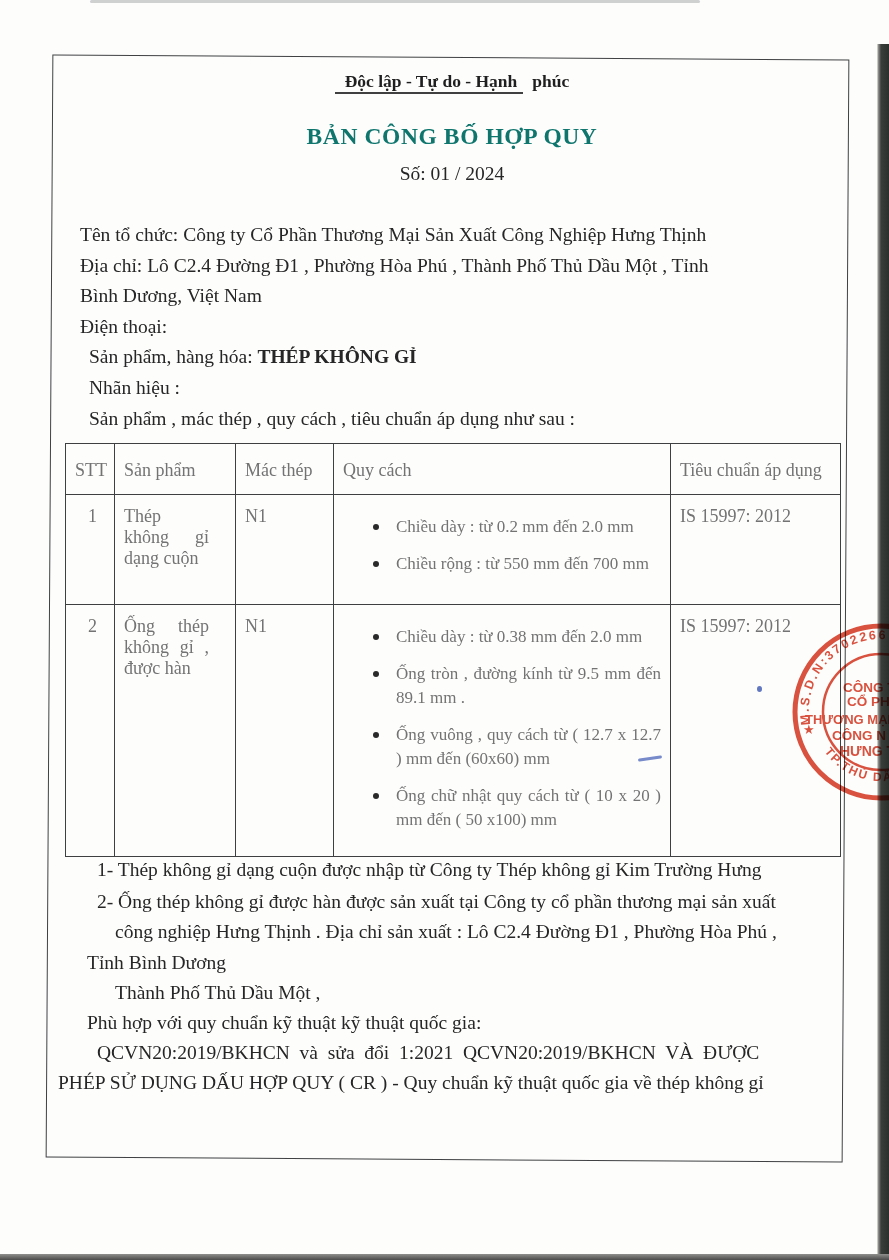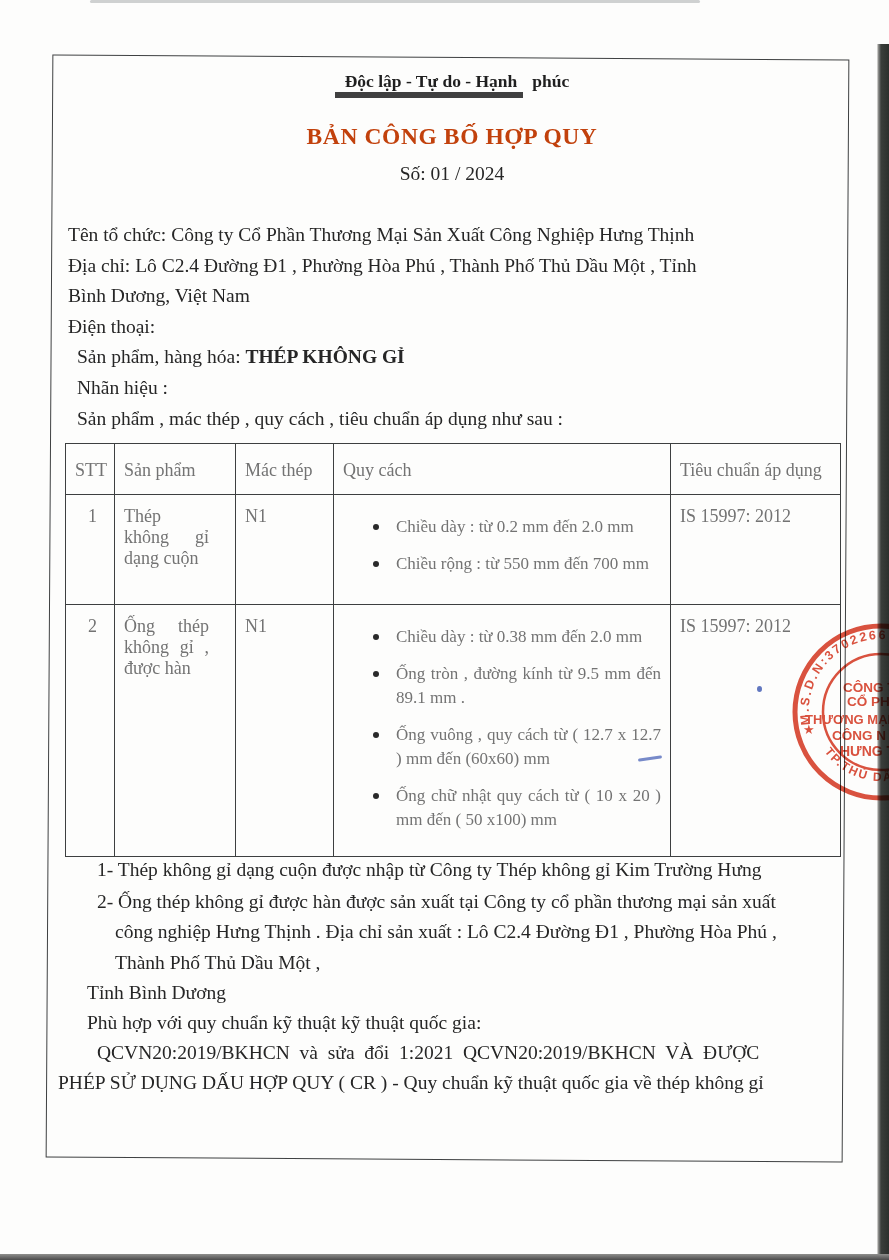--- a/index.html
+++ b/index.html
@@ -33,27 +33,27 @@
     position:absolute;left:49px;top:57px;width:795px;height:1101px;
     border:1.6px solid #3f4142;
     transform:rotate(0.35deg);
     transform-origin:center;
   }
 
   
   .header-block{position:absolute;left:55px;top:66px;width:794px;text-align:center;}
   .national-title{font-size:20px;font-weight:bold;color:#1f1f1f;letter-spacing:.3px;}
   .motto{margin-top:5px;font-size:17.5px;font-weight:bold;color:#1f1f1f;}
-  .motto .u{border-bottom:6px solid #404040;padding:0 6px 1px 10px;}
+  .motto .u{border-bottom:2px solid #404040;padding:0 6px 1px 10px;}
   .motto .tail{margin-left:9px;}
-  .doc-title{margin-top:31px;font-size:23.5px;font-weight:bold;color:#c2410c;letter-spacing:.6px;}
+  .doc-title{margin-top:31px;font-size:23.5px;font-weight:bold;color:#0f766e;letter-spacing:.6px;}
   .doc-number{margin-top:13px;font-size:19.5px;}
 
   
-  .info-block{position:absolute;left:68px;top:220px;width:764px;font-size:19.5px;}
+  .info-block{position:absolute;left:80px;top:220px;width:764px;font-size:19.5px;}
   .info-block .line{line-height:30.6px;}
   .info-block .indent{margin-left:9px;}
   .b{font-weight:bold;}
 
   
   table.spec{
     position:absolute;left:65px;top:443px;width:775px;
     border-collapse:collapse;table-layout:fixed;
     font-size:18px;color:#737373;
   }
@@ -163,22 +163,22 @@
         </td>
         <td class="c-tc">IS 15997: 2012</td>
       </tr>
     </tbody>
   </table>
 
   <div class="notes-block">
     <span class="nline ml40">1-  Thép không gỉ dạng cuộn được nhập từ Công ty Thép không gỉ Kim Trường Hưng</span>
     <span class="nline ml40" style="margin-top:2px;">2-  Ống thép không gỉ được hàn được sản xuất tại Công ty cổ phần thương mại sản xuất</span>
     <span class="nline ml58">công nghiệp Hưng Thịnh . Địa chỉ sản xuất : Lô C2.4 Đường Đ1 , Phường Hòa Phú ,</span>
+    <span class="nline ml30">Tỉnh Bình Dương</span>
     <span class="nline ml58">Thành Phố Thủ Dầu Một ,</span>
-    <span class="nline ml30">Tỉnh Bình Dương</span>
     <span class="nline ml30">Phù hợp với quy chuẩn kỹ thuật kỹ thuật quốc gia:</span>
     <span class="nline ml40 pre">QCVN20:2019/BKHCN  và  sửa  đổi  1:2021  QCVN20:2019/BKHCN  VÀ  ĐƯỢC</span>
     <span class="nline ml1">PHÉP SỬ DỤNG DẤU HỢP QUY ( CR ) -  Quy chuẩn kỹ thuật quốc gia về thép không gỉ</span>
   </div>
 
   <div class="ink-dot"></div>
   <div class="ink-dash"></div>
 
   <svg class="stamp" viewBox="0 0 216 216">
     <defs>

